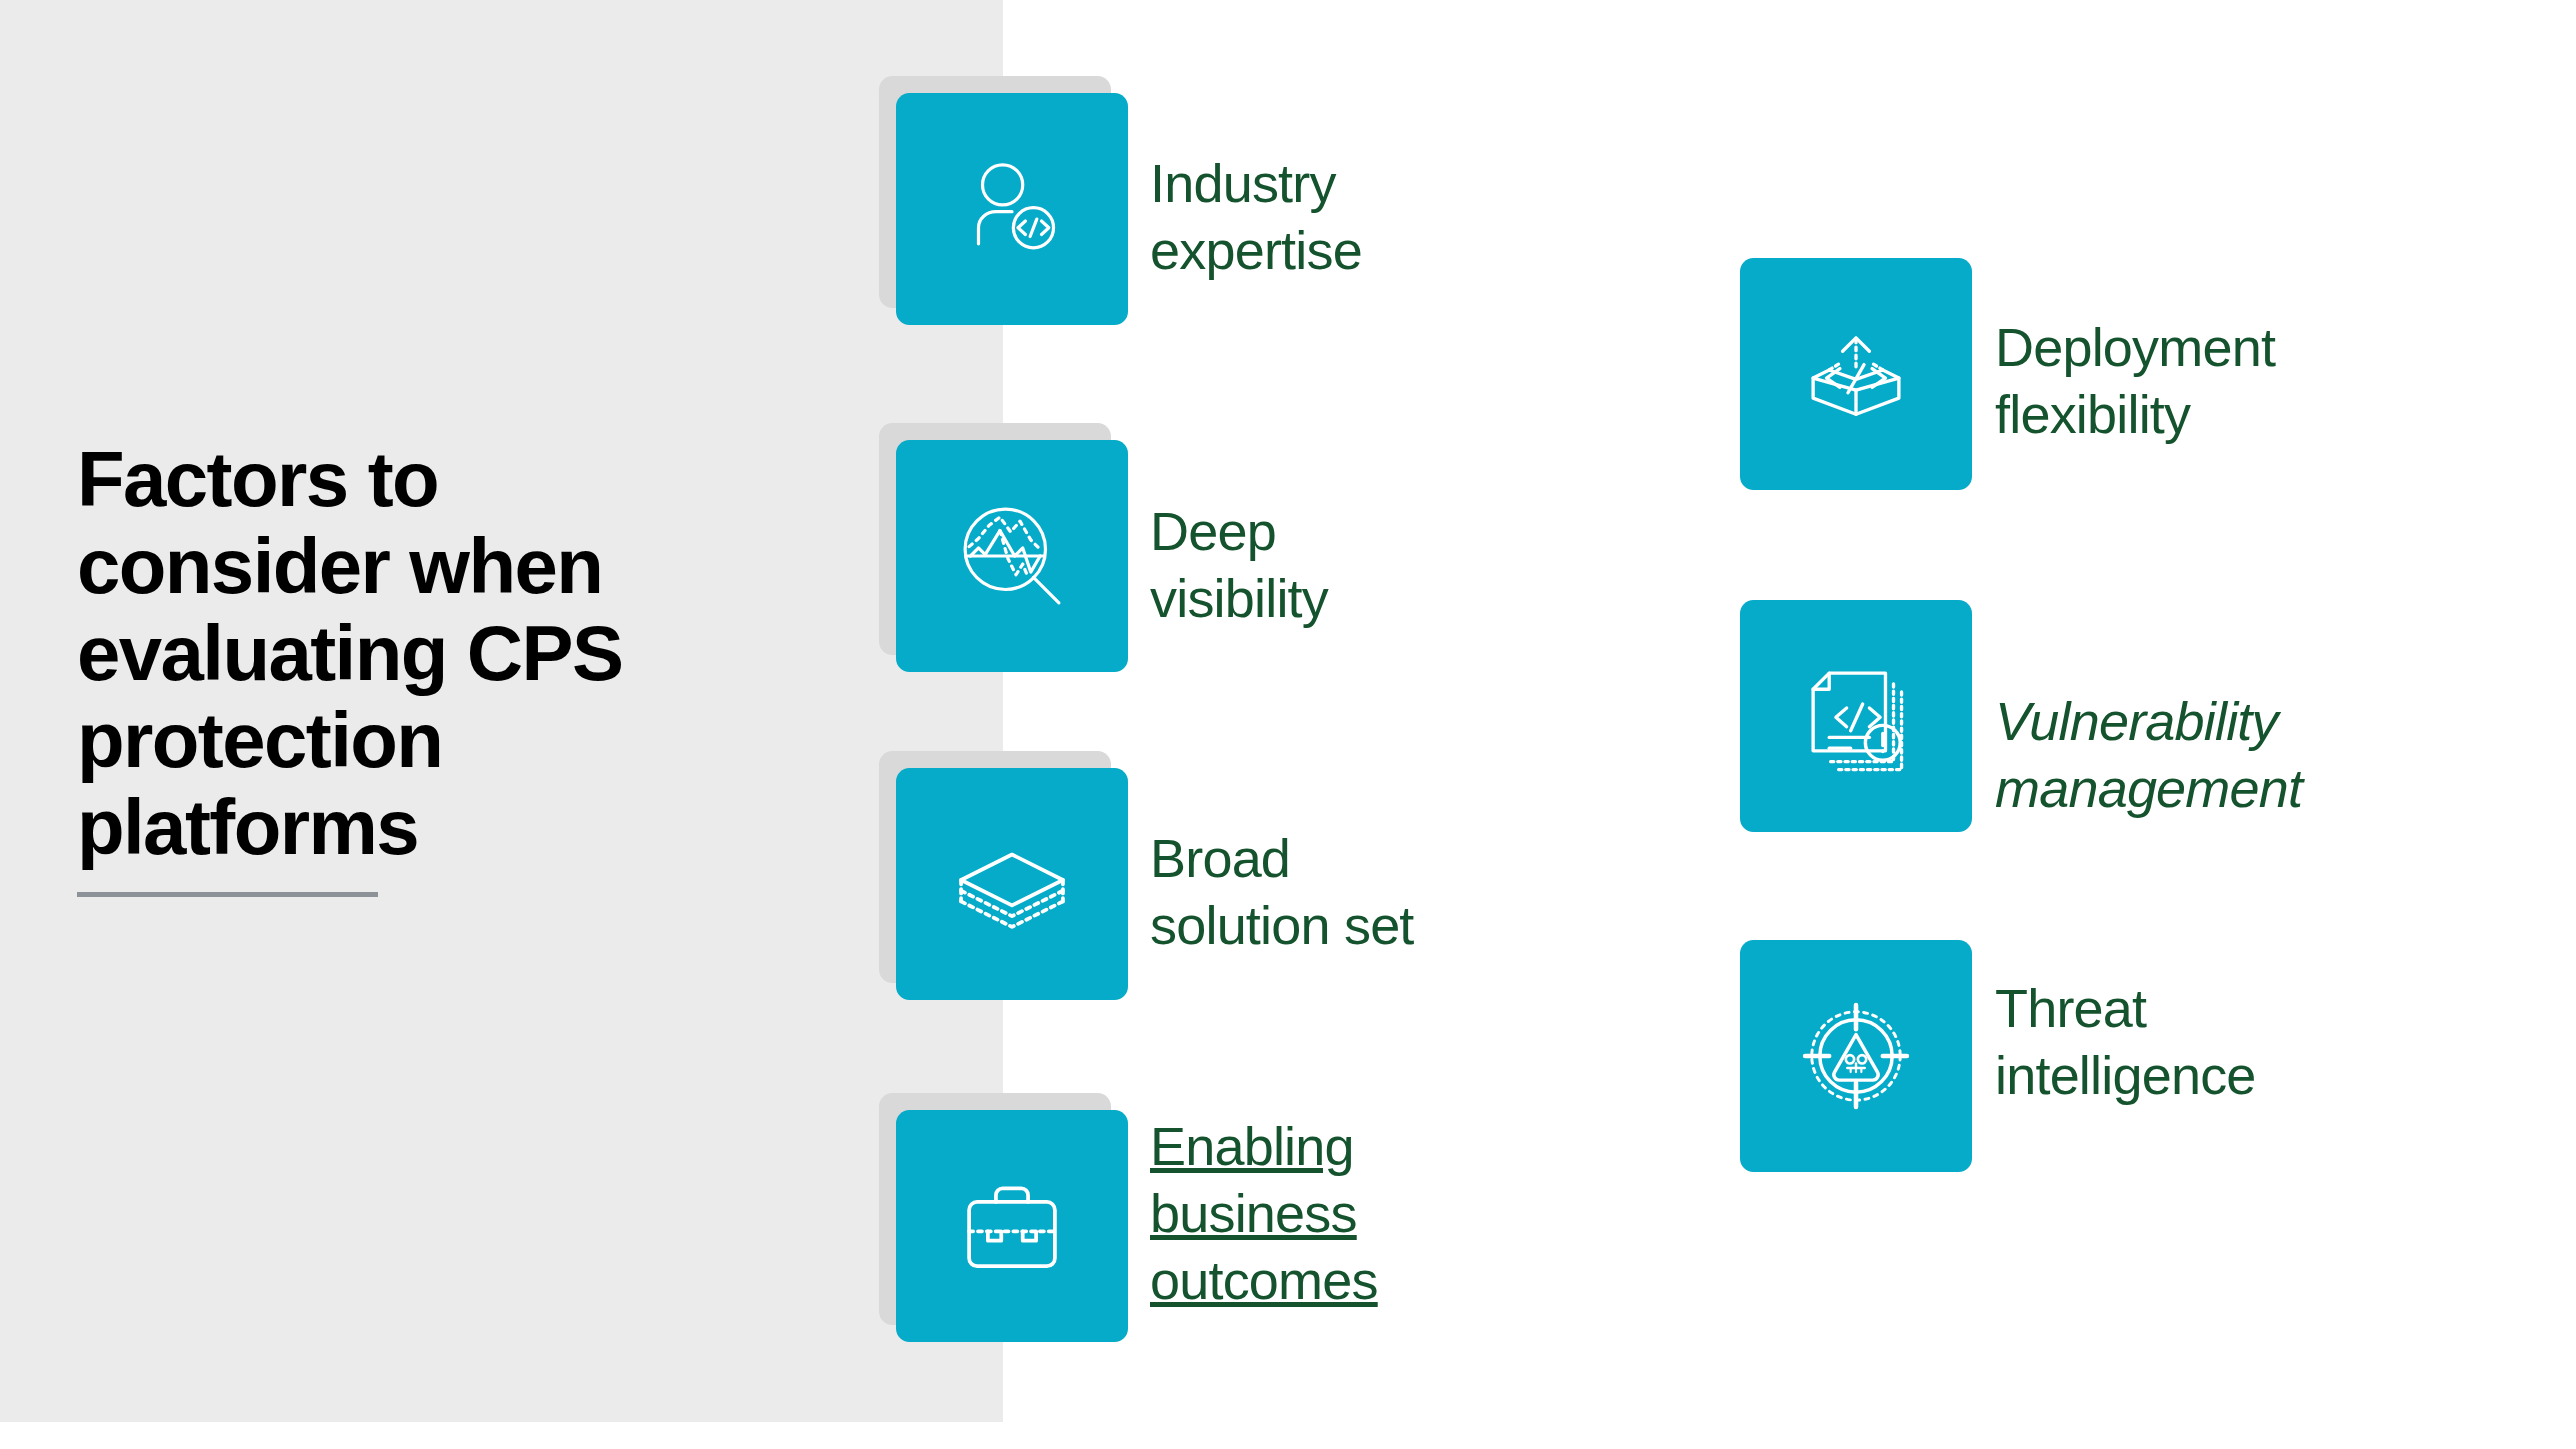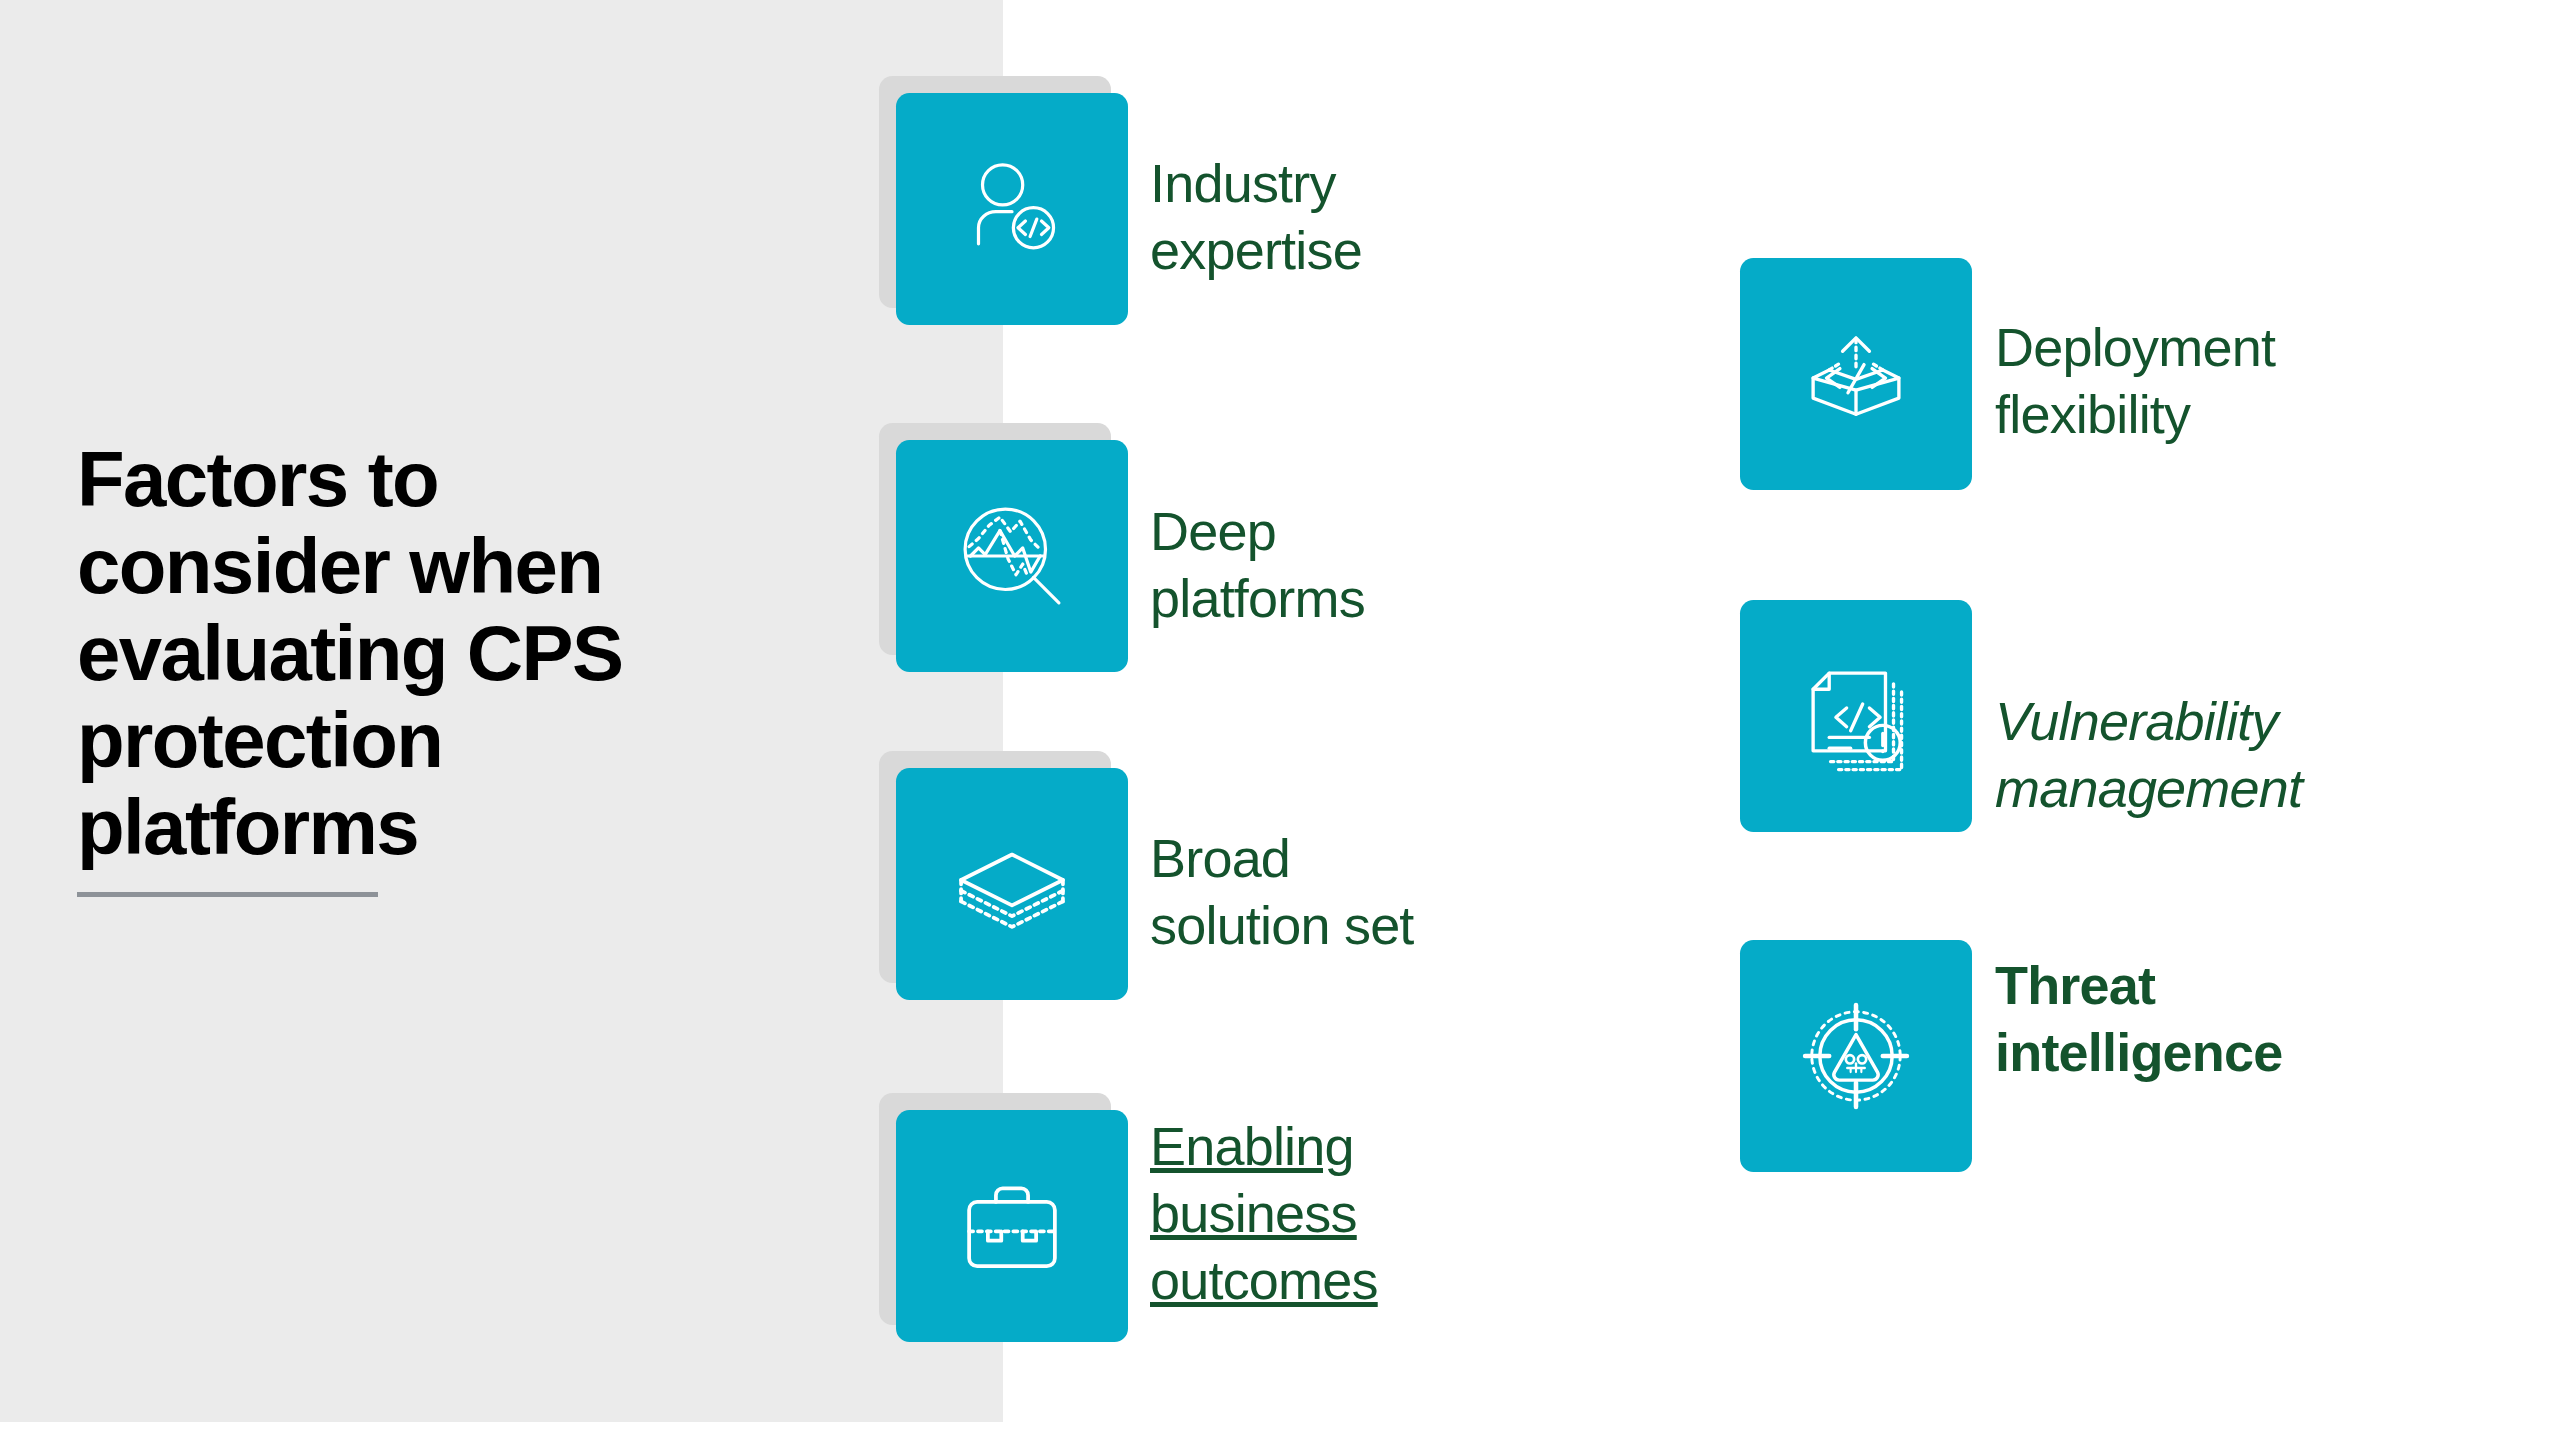--- a/index.html
+++ b/index.html
@@ -93,21 +93,21 @@
   .col-right .card{ left:1740px; }
   .col-right .card-label{ left:1995px; }
 
   .rrow-1 .card{ top:258px; }
   .rrow-1 .card-label{ top:314px; }
 
   .rrow-2 .card{ top:600px; }
   .rrow-2 .card-label{ top:688px;font-style:italic; }
 
   .rrow-3 .card{ top:940px; }
-  .rrow-3 .card-label{ top:952px;font-weight:bold; }
+  .rrow-3 .card-label{ top:975px; }
 </style>
 </head>
 <body>
 
 <div class="grey-panel"></div>
 
 <div class="headline-block">
   <h1 class="headline">Factors to
 consider when
 evaluating CPS
@@ -140,21 +140,21 @@
       <svg viewBox="0 0 100 100" fill="none" stroke="#ffffff" stroke-width="2.4" stroke-linecap="round" stroke-linejoin="round">
         <circle cx="45" cy="45" r="30"></circle>
         <line x1="66" y1="66" x2="85" y2="85"></line>
         <line x1="16" y1="50" x2="74" y2="50"></line>
         <polyline points="19,50 25,44 30,49 41,31 52,50 58,44 64,62 71,50"></polyline>
         <polyline points="18,43 25,37 33,27 41,21 49,32 56,24 64,38 70,44" stroke-dasharray="3 4"></polyline>
         <polyline points="41,31 47,52 53,64 58,56 62,66" stroke-dasharray="3 4"></polyline>
       </svg>
     </div>
     <div class="card-label">Deep
-platforms</div>
+visibility</div>
   </div>
 
   <div class="row-3">
     <div class="card-shadow"></div>
     <div class="card">
       <svg viewBox="0 0 100 100" fill="none" stroke="#ffffff" stroke-width="2.8" stroke-linecap="round" stroke-linejoin="round">
         <polygon points="50,28 88,47 50,66 12,47"></polygon>
         <polyline points="12,55 50,74 88,55" stroke-dasharray="3.2 3.6"></polyline>
         <polyline points="12,63 50,82 88,63" stroke-dasharray="3.2 3.6"></polyline>
         <line x1="12" y1="47" x2="12" y2="63" stroke-dasharray="3.2 3.6"></line>

